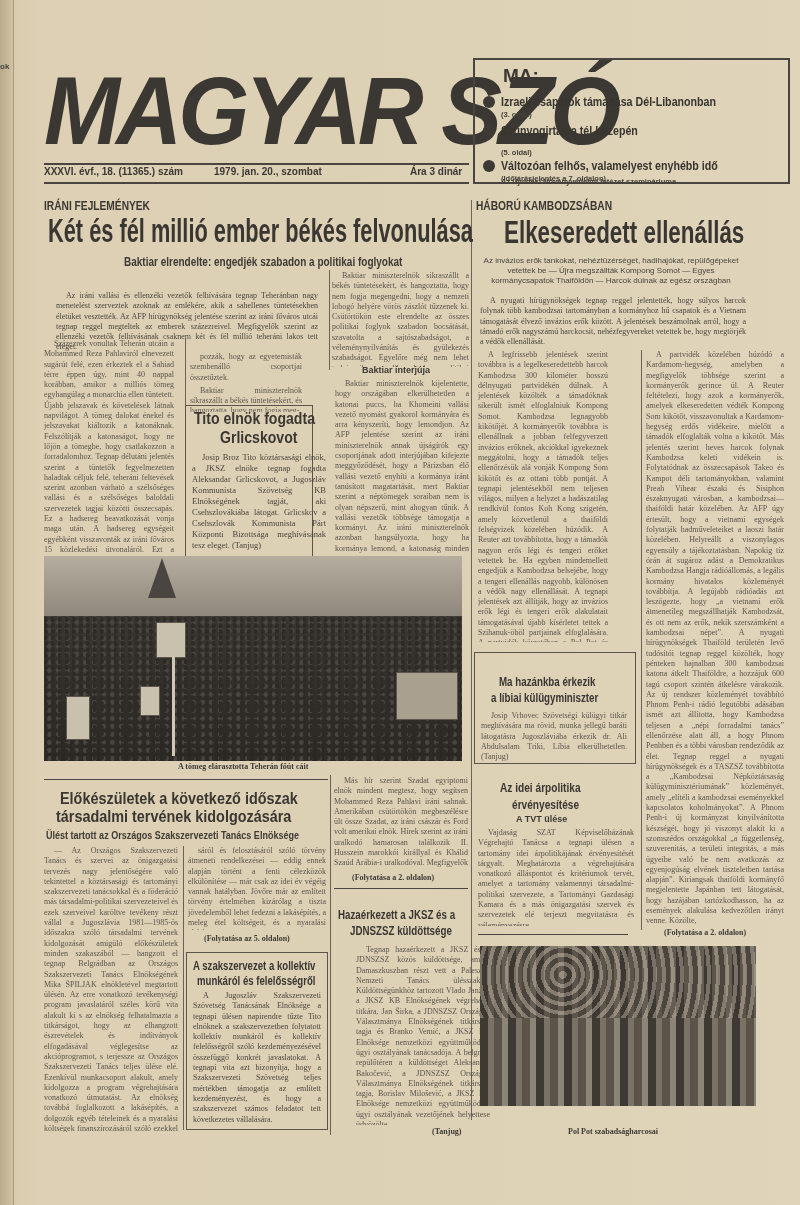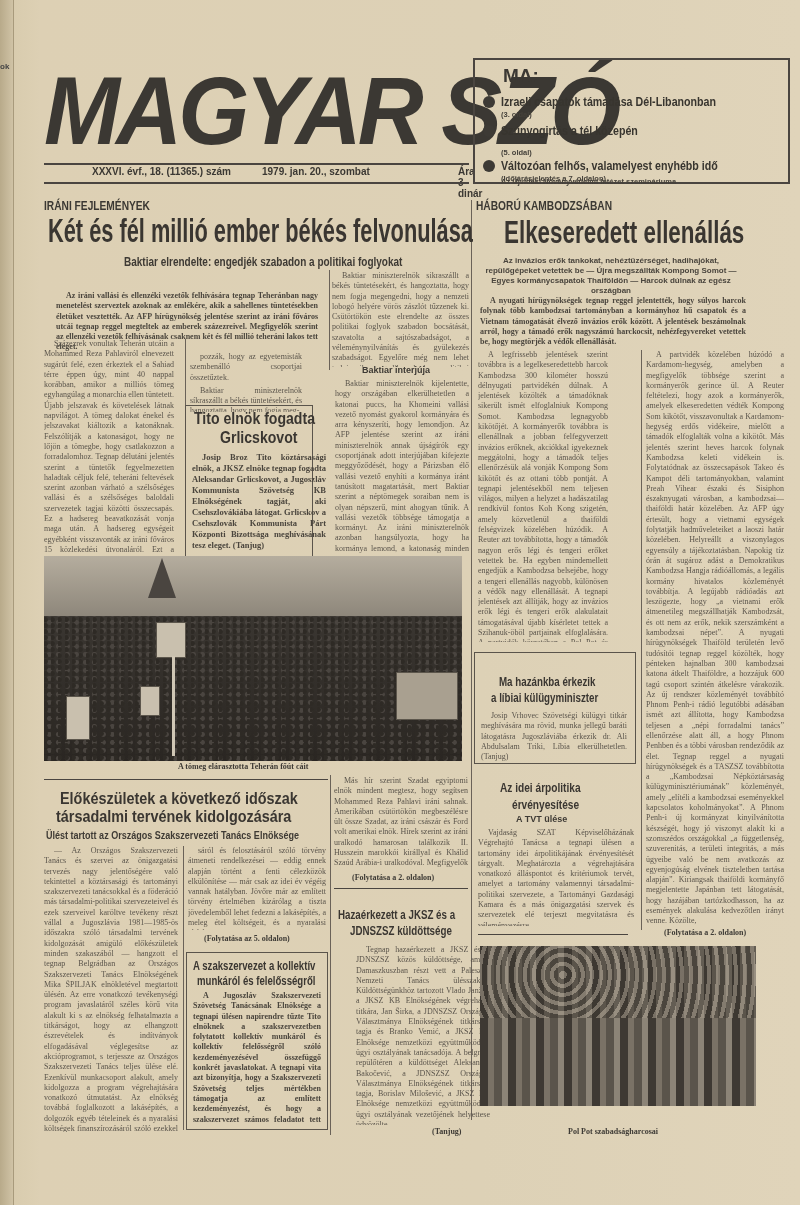--- a/index.html
+++ b/index.html
@@ -27,42 +27,42 @@
     font-size: 96px; line-height: 105px; color: #3b3833; letter-spacing: -4px;
     transform: scaleX(0.95); transform-origin: left;
     white-space: nowrap;
   }
   .rule { position: absolute; background: #4a4540; height: 2px; }
   .vrule { position: absolute; background: #6a6258; width: 1px; }
   .dateline {
     position: absolute; left: 44px; top: 166px; width: 425px; height: 14px;
     font-family: "Liberation Sans", sans-serif; font-weight: bold; font-size: 10px; color: #3b3833;
   }
-  .dateline span { position: absolute; top: 0; margin-left: 48px; }
+  .dateline span { position: absolute; top: 0; }
   .ma-box {
     position: absolute; left: 473px; top: 58px; width: 317px; height: 126px;
     border: 2px solid #4a4540;
     font-family: "Liberation Sans", sans-serif;
   }
   .ma-title { position:absolute; left: 28px; top: 5px; font-size: 19px; font-weight: 900; color:#3b3833; }
   .ma-item { position: absolute; left: 8px; }
   .ma-bullet { position:absolute; left:0; top:2px; width:12px; height:12px; border-radius:50%; background:#3d3a35; }
   .ma-head { position:absolute; left:18px; top:0; font-size:13px; font-weight:bold; white-space:nowrap; color:#38352f; transform:scaleX(0.82); transform-origin:left; }
   .ma-sub { position:absolute; left:18px; font-size:7.5px; font-weight:bold; white-space:nowrap; color:#45413a; }
   .kicker { font-family:"Liberation Sans",sans-serif; font-weight:bold; font-size:12px; color:#3b3833; position:absolute; white-space:nowrap; transform:scaleX(0.85); transform-origin:left;}
   .headline {
     position:absolute; font-family:"Liberation Sans",sans-serif; font-weight:900; color:#3a3631; white-space:nowrap;
     transform-origin:left top;
   }
   .subhead { position:absolute; font-family:"Liberation Sans",sans-serif; font-weight:bold; color:#3e3a34; white-space:nowrap; transform-origin:left top;}
   .body-text {
     position:absolute; font-size:8px; line-height:10.3px; color:#5a544b; text-align:justify; overflow:hidden;
     font-family:"Liberation Serif", serif;
   }
-  .body-text.bold { font-weight:bold; color:#4a453d; }
+  .body-text.bold { font-weight:normal; color:#4a453d; }
   .body-text p { text-indent: 10px; margin-bottom: 3px; }
   .caption { position:absolute; font-size:8px; font-weight:bold; color:#3d3a35; white-space:nowrap; }
   .box { position:absolute; border: 1.5px solid #5a544b; }
   .photo {
     position:absolute; overflow:hidden;
     background:
       radial-gradient(circle at 20% 60%, #2e2a25 0 2px, transparent 3px) 0 0/7px 6px,
       radial-gradient(circle at 60% 30%, #4a4540 0 2px, transparent 3px) 0 0/9px 8px,
       linear-gradient(180deg, #8a8378 0%, #6e675d 20%, #3a3631 30%, #2a2622 100%);
   }

